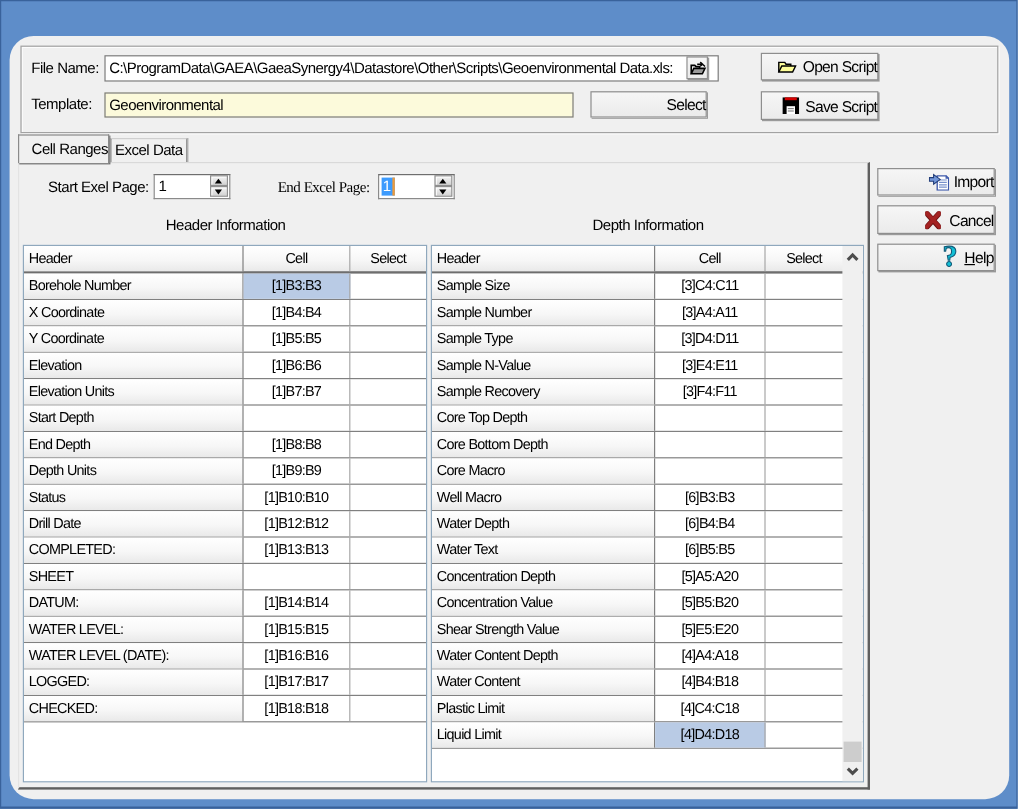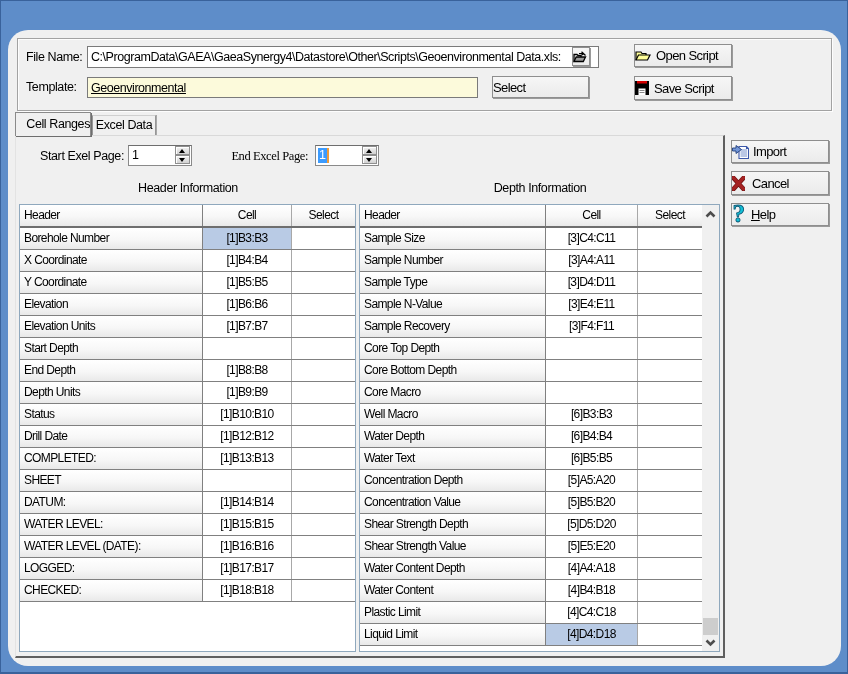--- a/index.html
+++ b/index.html
@@ -2,21 +2,21 @@
 <html><head><meta charset="utf-8">
 <style>
 * { margin:0; padding:0; box-sizing:border-box; }
 body { font-family:"Liberation Sans", sans-serif; -webkit-font-smoothing:antialiased; width:848px; height:674px; overflow:hidden; }
 .win { position:absolute; left:0; top:0; width:848px; height:674px; background:#5e8dc9; border:1px solid #39629b; border-bottom-width:2px; }
 .title { position:absolute; left:0; top:0; width:846px; height:29px; line-height:29px; text-align:center; font-size:15px; color:#1a1a1a;margin-top:23px; }
 .client { position:absolute; left:7px; top:29px; width:833px; height:636px; background:#f0f0f0;border-radius:20px; }
 .grp { position:absolute; left:9px; top:8px; width:815px; height:73px; border:1px solid #a2a2a2; box-shadow:1px 1px 0 #fdfdfd, inset 1px 1px 0 #fdfdfd; }
 .lbl { position:absolute; font-size:12.5px; letter-spacing:-0.4px; color:#000; white-space:nowrap; }
 .edit { position:absolute; background:#fff; border:1px solid #7a7a7a; font-size:12.5px; letter-spacing:-0.45px; line-height:20px; white-space:nowrap; overflow:hidden; }
-.btn { position:absolute; background:linear-gradient(180deg,#f6f6f6,#ebebeb); border:1px solid #8e8e8e; box-shadow:1px 1px 0 #9a9a9a; font-size:13px; letter-spacing:-0.6px; color:#000; display:flex; align-items:center; justify-content:flex-start; }
+.btn { position:absolute; background:linear-gradient(180deg,#f6f6f6,#ebebeb); border:1px solid #8e8e8e; box-shadow:1px 1px 0 #9a9a9a; font-size:13px; letter-spacing:-0.6px; color:#000; display:flex; align-items:center; justify-content:flex-end; }
 .tab-act { position:absolute; left:7px; top:82px; width:76px; height:24px; background:#f0f0f0; border:1px solid #8a8a8a; border-bottom:none; box-shadow:1px 1px 0 #6e6e6e; font-size:12.5px; letter-spacing:-0.4px; text-align:right; line-height:22px; z-index:3; white-space:nowrap; }
 .tab-in { position:absolute; left:84px; top:85px; width:64px; height:20px; background:#f0f0f0; border:1px solid #969696; border-top-color:#cfcfcf; border-bottom:none; box-shadow:1px 0 0 #a8a8a8; font-size:12.5px; letter-spacing:-0.4px; text-align:center; line-height:19px; z-index:2; white-space:nowrap; }
 .page { position:absolute; left:7px; top:105px; width:710px; height:523px; background:#f0f0f0; border-top:1px solid #d9d9d9; border-left:1px solid #e3e3e3; border-right:2px solid #5f5f5f; border-bottom:2px solid #5f5f5f; z-index:1; }
 .spin { position:absolute; width:64px; height:21px; background:#fff; border:1px solid #8a8a8a; border-top-color:#6e6e6e; font-size:12.5px; }
 .spin .v { position:absolute; left:3px; top:1px; line-height:17px; }
 .spin .sb { position:absolute; right:1px; width:15px; height:9px; background:linear-gradient(180deg,#f4f4f4,#d2d2d2); border:1px solid #8f8f8f; box-shadow:inset 1px 1px 0 #ffffff; }
 .tri-u { width:0; height:0; border-left:3.5px solid transparent; border-right:3.5px solid transparent; border-bottom:4px solid #000; position:absolute; left:3px; top:2px; }
 .tri-d { width:0; height:0; border-left:3.5px solid transparent; border-right:3.5px solid transparent; border-top:4px solid #000; position:absolute; left:3px; top:2px; }
 .tbl { position:absolute; background:#fff; border:1px solid #8fa8bd; font-size:12px; letter-spacing:-0.6px; }
 .tr { display:flex; height:22px; line-height:21px; }
@@ -40,21 +40,21 @@
   <div class="lbl" style="left:18px; top:16px; height:22px; line-height:22px;">File Name:</div>
   <div class="edit" style="left:79px; top:16px; width:512px; height:22px; padding-left:3px;">C:\ProgramData\GAEA\GaeaSynergy4\Datastore\Other\Scripts\Geoenvironmental Data.xls:</div>
   <div class="btn" style="left:564px; top:17px; width:18px; height:19px;">
         <svg width="14" height="12" viewBox="0 0 14 12">
           <path d="M1 10.5 L1 3.5 L4 3.5 L5 4.5 L8 4.5 L8 6" fill="none" stroke="#000" stroke-width="1.3"></path>
           <path d="M6 2.5 L10 2.5 M8.5 0.8 L10.5 2.5 L8.5 4.2 M10.5 2.5 L12.5 4.5" stroke="#000" fill="none" stroke-width="1.2"></path>
           <path d="M1 10.5 L3.2 6 L12.5 6 L10.3 10.5 Z" fill="#9a9a9a" stroke="#000" stroke-width="1.3"></path>
         </svg>
       </div>
   <div class="lbl" style="left:18px; top:46px; height:22px; line-height:22px;">Template:</div>
-  <div class="edit" style="left:79px; top:47px; width:391px; height:21px; padding-left:3px; background:#fcfadb;text-decoration:underline;">Geoenvironmental</div>
+  <div class="edit" style="left:79px; top:47px; width:391px; height:21px; padding-left:3px; background:#fcfadb;">Geoenvironmental</div>
   <div class="btn" style="left:484px; top:46px; width:97px; height:22px;">Select</div>
   <div class="btn" style="left:626px; top:14px; width:98px; height:23px;"><svg width="16" height="12" viewBox="0 0 16 12" style="margin-right:5px;">
           <path d="M1 10 L1 2 L6 2 L7 3.5 L11 3.5 L11 5" fill="#ffff99" stroke="#000" stroke-width="1.2"></path>
           <path d="M1 10 L3.5 5 L15 5 L12.5 10 Z" fill="#ffff99" stroke="#000" stroke-width="1.2"></path>
         </svg>Open Script</div>
   <div class="btn" style="left:626px; top:46px; width:98px; height:24px;"><svg width="14" height="14" viewBox="0 0 14 14" style="margin-right:5px;">
           <path d="M0 0 H14 V14 H0 Z" fill="#000"></path>
           <rect x="2" y="0" width="10" height="2.5" fill="#d40000"></rect>
           <rect x="3.5" y="7.5" width="7" height="6.5" fill="#fff"></rect>
           <rect x="4.5" y="9" width="5" height="1" fill="#888"></rect>
@@ -243,25 +243,20 @@
             <div class="tl">Concentration Depth</div>
             <div class="tc">[5]A5:A20</div>
             <div class="ts"></div>
           </div>
 <div class="tr">
             <div class="tl">Concentration Value</div>
             <div class="tc">[5]B5:B20</div>
             <div class="ts"></div>
           </div>
 <div class="tr">
-            <div class="tl">Shear Strength Depth</div>
-            <div class="tc">[5]D5:D20</div>
-            <div class="ts"></div>
-          </div>
-<div class="tr">
             <div class="tl">Shear Strength Value</div>
             <div class="tc">[5]E5:E20</div>
             <div class="ts"></div>
           </div>
 <div class="tr">
             <div class="tl">Water Content Depth</div>
             <div class="tc">[4]A4:A18</div>
             <div class="ts"></div>
           </div>
 <div class="tr">

